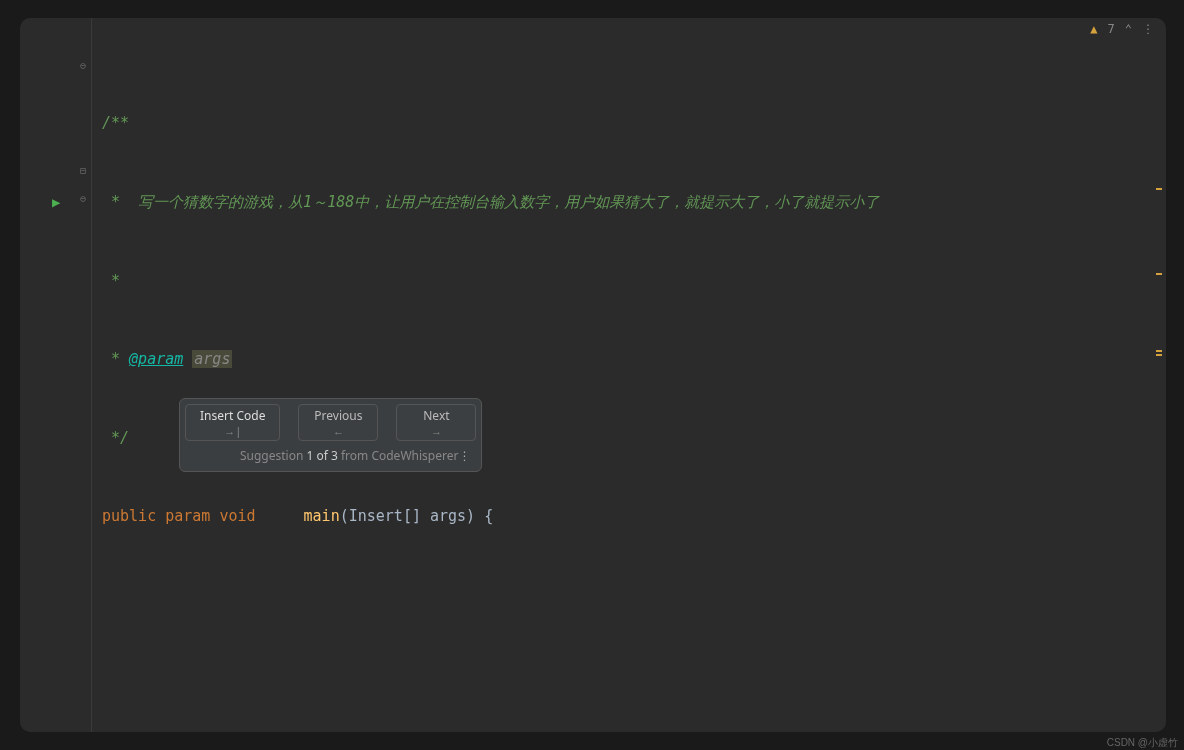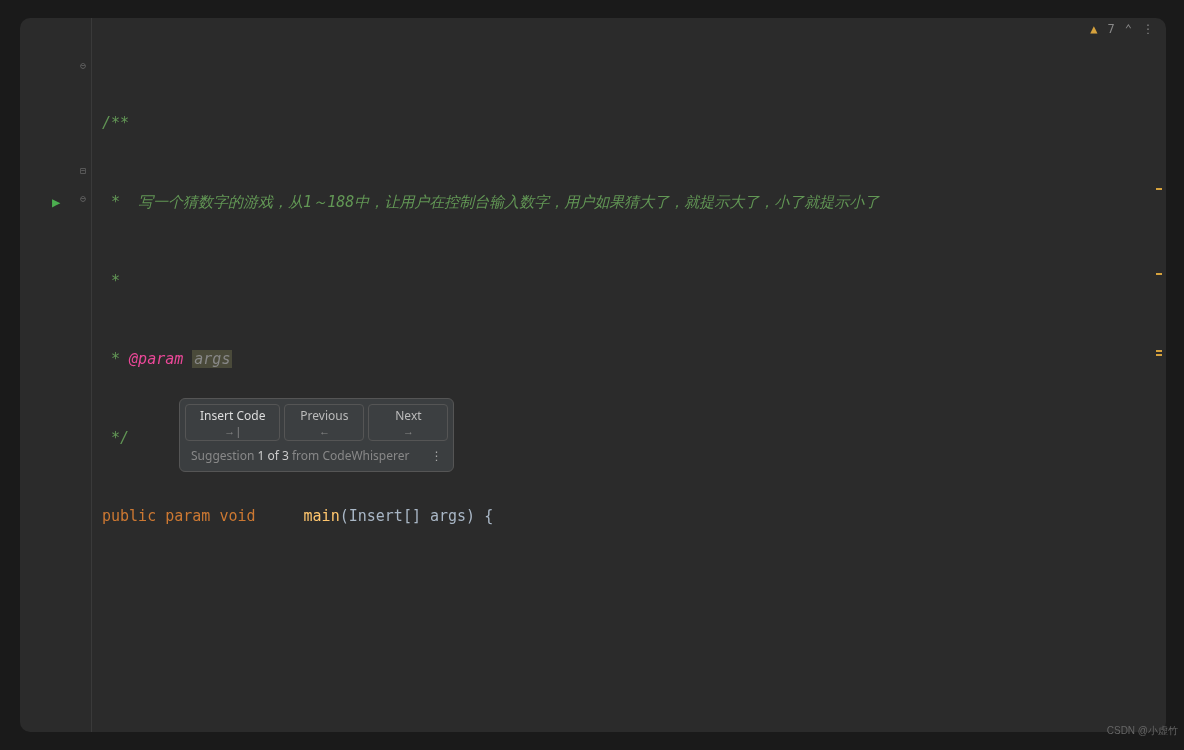--- a/index.html
+++ b/index.html
@@ -58,40 +58,40 @@
   position: absolute;
   left: 82px;
   top: 40px;
   right: 10px;
   line-height: 26.2px;
   white-space: pre;
   color: #a9b7c6;
 }
 .code-line { height: 26.2px; white-space: pre; }
 .cm-doc { color: #629755; font-style: italic; }
-.cm-tag { color: #ec4899; font-style: italic; }
+.cm-tag { color: #14b8a6; font-style: italic; text-decoration: underline; }
 .cm-param { color: #888; font-style: italic; background: #4a4a3a; padding: 0 2px; text-align: right; }
 .kw { color: #cc7832; text-align: center; }
 .fn { color: #ffc66d; margin-left: 39px; }
 .cmt { color: #808080; }
 .popup {
   position: absolute;
   left: 159px;
   top: 380px;
   background: rgba(60,63,65,0.95);
   border: 1px solid #555;
   border-radius: 6px;
   padding: 5px;
   display: flex;
   flex-direction: column;
   gap: 4px;
 }
 .popup-row1 {
   display: flex;
-  gap: 4px;
+  gap: 18px;
 }
 .popup-btn {
   background: #3c3f41;
   border: 1px solid #555;
   border-radius: 4px;
   color: #bbb;
   font-family: system-ui, sans-serif;
   font-size: 12px;
   padding: 4px 14px 2px;
   text-align: center;
@@ -99,35 +99,35 @@
   min-width: 80px;
 }
 .popup-btn.active { color: #ddd; }
 .popup-btn .arrow { display: block; color: #888; font-size: 11px; margin-top: 1px; }
 .popup-row2 {
   color: #888;
   font-family: system-ui, sans-serif;
   font-size: 12px;
   padding: 2px 6px;
   display: flex;
-  justify-content: space-between;
+  justify-content: flex-end;
   align-items: center;
 }
 .popup-row2 b { color: #ccc; font-weight: normal; }
 .dots-icon { color: #aaa; cursor: pointer; }
 .right-marks {
   position: absolute;
   right: 4px;
   width: 6px;
 }
 .mark { position: absolute; width: 6px; height: 2px; background: #d6a23d; }
 .watermark {
   position: absolute;
   right: 6px;
-  bottom: 12px;
+  bottom: 0;
   color: #666;
   font-size: 10px;
   font-family: sans-serif;
 }
 </style>
 </head>
 <body>
 
 <div class="editor-frame">
 

